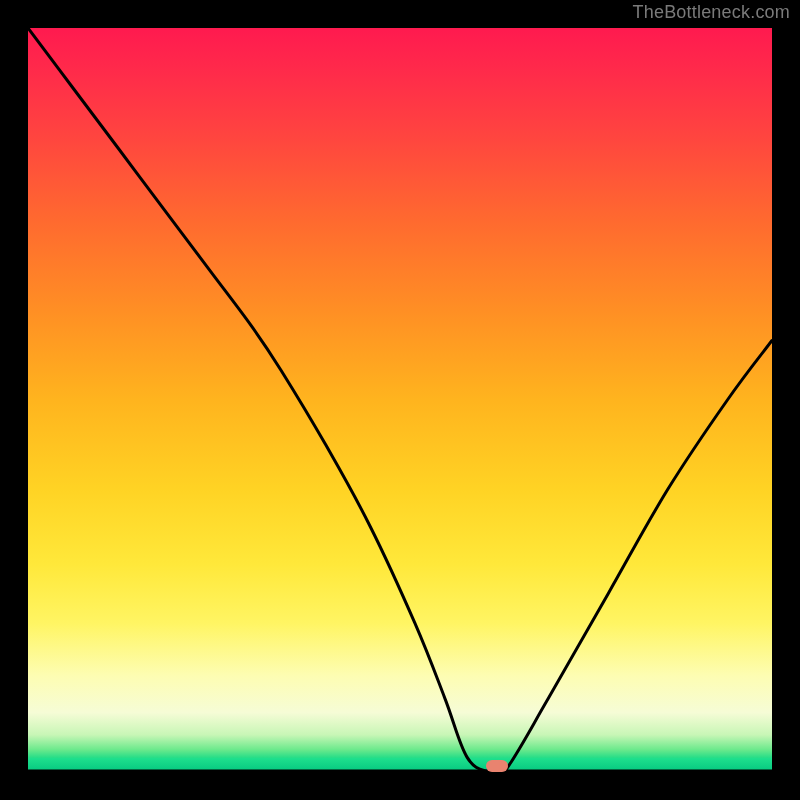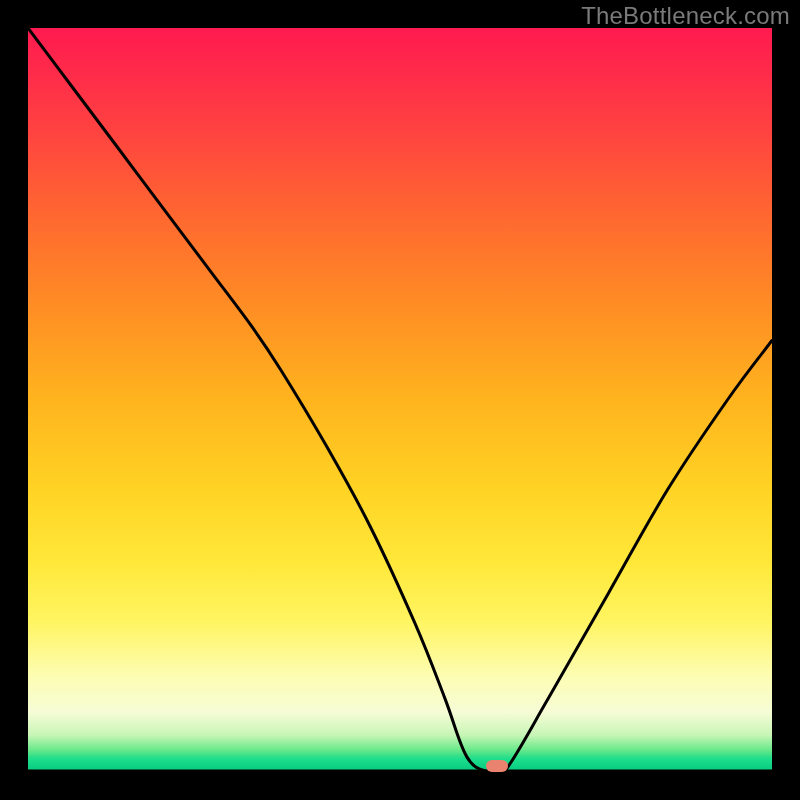--- a/index.html
+++ b/index.html
@@ -17,21 +17,21 @@
     top: 0;
     width: 800px;
     height: 800px;
     background: #000;
   }
   .watermark {
     position: absolute;
     top: 2px;
     right: 10px;
     color: #7a7a7a;
-    font-size: 24px;
+    font-size: 18px;
     font-weight: 500;
     letter-spacing: 0.2px;
   }
   
   .plot {
     position: absolute;
     left: 28px;
     top: 28px;
     width: 744px;   
     height: 744px;

